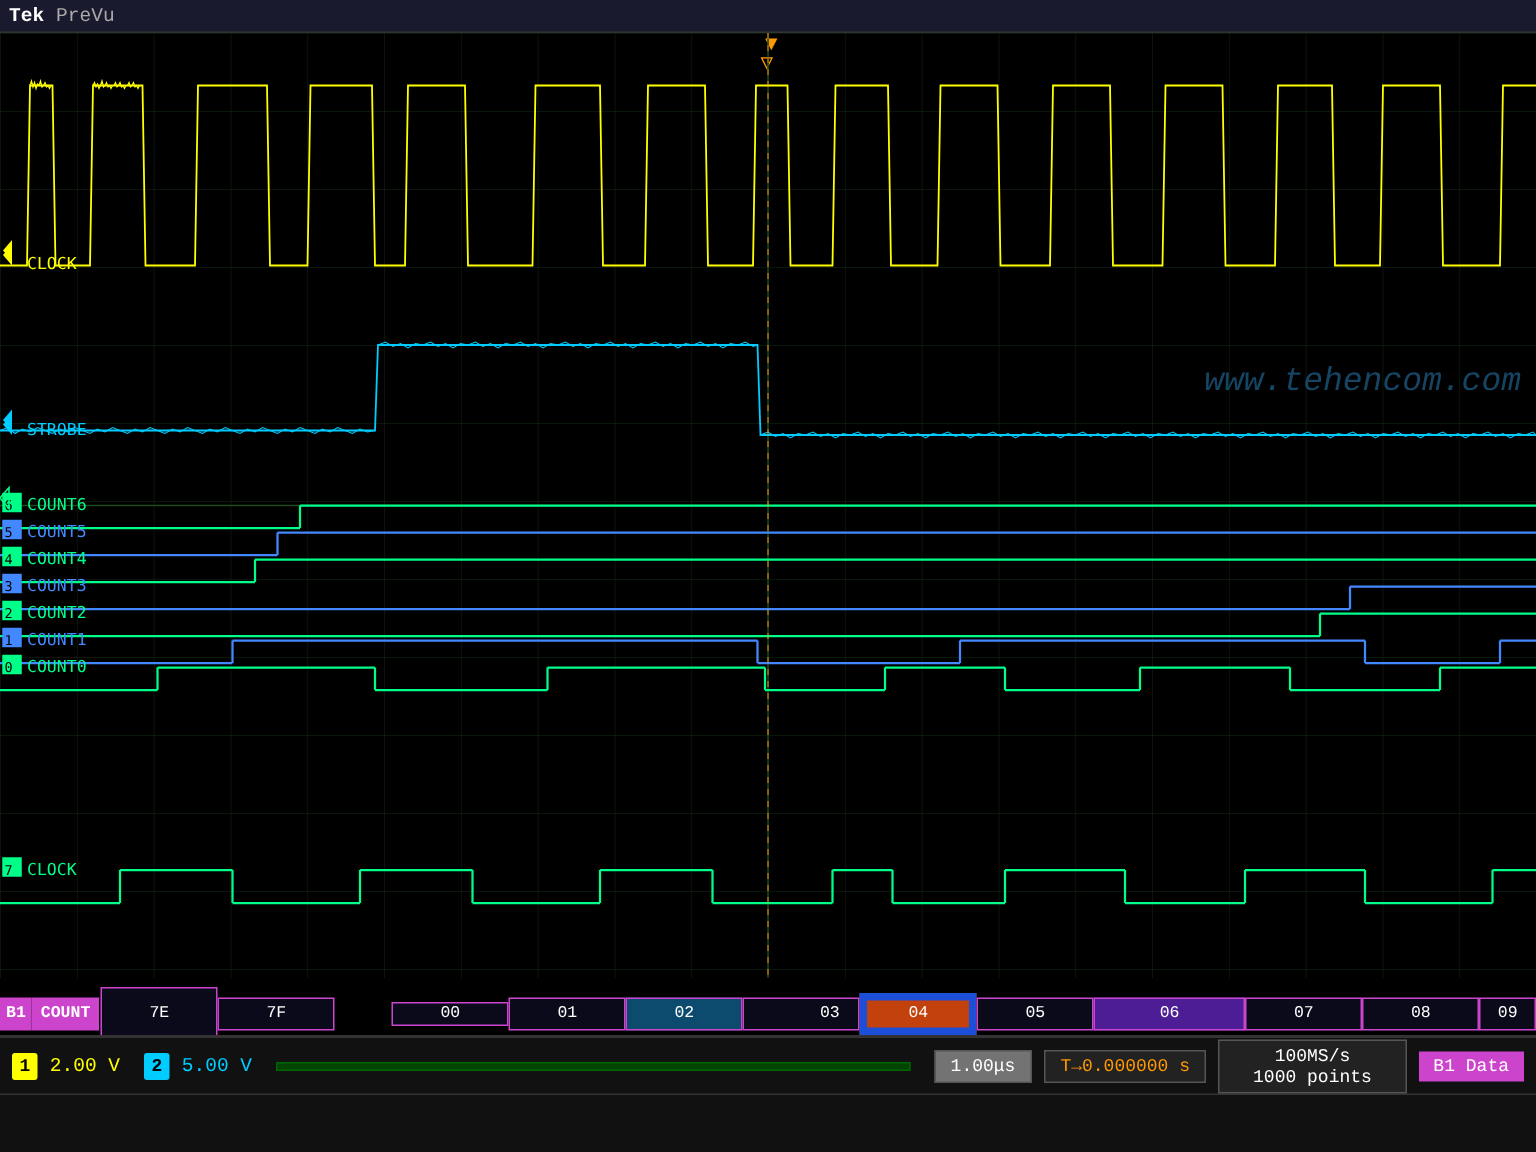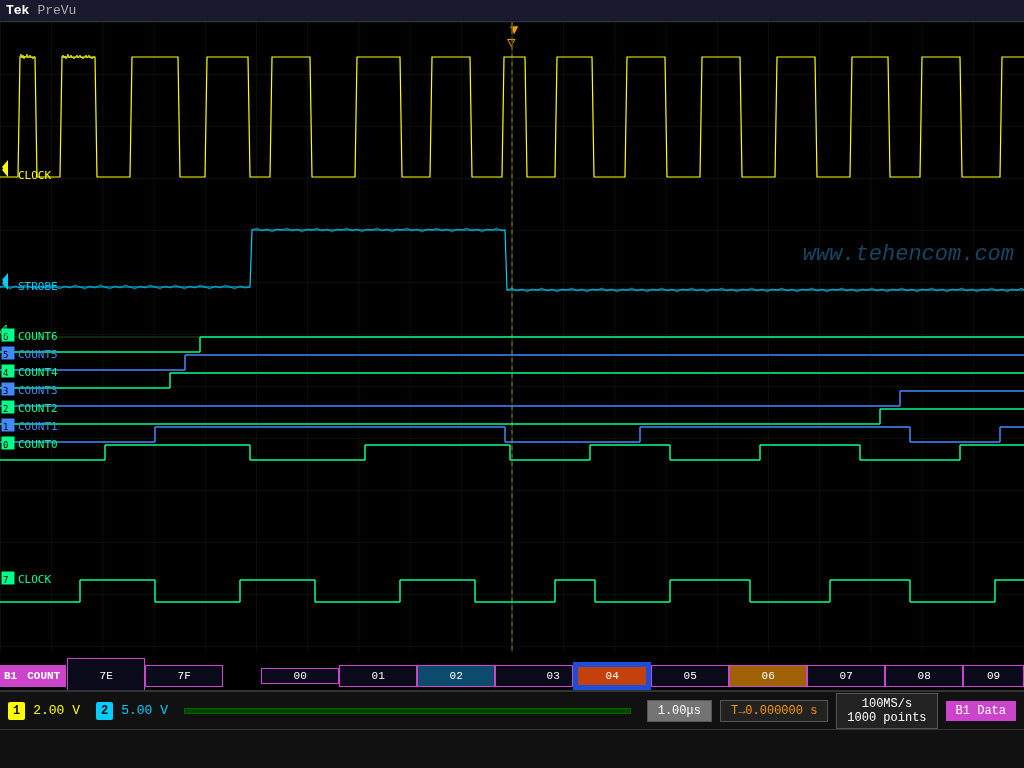--- a/index.html
+++ b/index.html
@@ -362,21 +362,21 @@
   <div style="border:1px solid #cc44cc; color:#fff; font-size:11px; width:78px; height:22px; display:flex; align-items:center; justify-content:center; background:#0a0a1a;">01</div>
 
   <div style="border:1px solid #cc44cc; color:#fff; font-size:11px; width:78px; height:22px; display:flex; align-items:center; justify-content:center; background:#0c4a6e;">02</div>
 
   <div style="border:1px solid #cc44cc; color:#fff; font-size:11px; width:78px; height:22px; display:flex; align-items:center; justify-content:center; background:#0a0a1a;padding-left:38px;">03</div>
 
   <div style="border:5px solid #1d4ed8; color:#fff; font-size:11px; width:78px; height:28px; display:flex; align-items:center; justify-content:center; background:#c2410c;">04</div>
 
   <div style="border:1px solid #cc44cc; color:#fff; font-size:11px; width:78px; height:22px; display:flex; align-items:center; justify-content:center; background:#0a0a1a;">05</div>
 
-  <div style="border:1px solid #cc44cc; color:#fff; font-size:11px; width:78px; height:22px; display:flex; align-items:center; justify-content:center; background:#a16207;">06</div>
+  <div style="border:1px solid #cc44cc; color:#fff; font-size:11px; width:101px; height:22px; display:flex; align-items:center; justify-content:center; background:#4c1d95;">06</div>
 
   <div style="border:1px solid #cc44cc; color:#fff; font-size:11px; width:78px; height:22px; display:flex; align-items:center; justify-content:center; background:#0a0a1a;">07</div>
 
   <div style="border:1px solid #cc44cc; color:#fff; font-size:11px; width:78px; height:22px; display:flex; align-items:center; justify-content:center; background:#0a0a1a;">08</div>
 
   <div style="border:1px solid #cc44cc; color:#fff; font-size:11px; flex:1; height:22px; display:flex; align-items:center; justify-content:center; background:#0a0a1a;">09</div>
 </div>
 
 <div id="status-bar" style="position:absolute; bottom:0; left:0; width:1024px; height:78px; background:#111; border-top:2px solid #333; display:flex; flex-direction:column;">
 
@@ -391,21 +391,21 @@
     <div style="flex:1; height:6px; background:#004400; border:1px solid #006600; margin:0 8px;"></div>
 
     <div style="background:#737373; border:1px solid #555; padding:3px 10px; font-size:12px; color:#fff; text-align:center;">
       <div>1.00μs</div>
     </div>
 
     <div style="background:#222; border:1px solid #555; padding:3px 10px; font-size:12px; color:#ff9900; text-align:center; white-space:nowrap;">
       <span>T→0.000000 s</span>
     </div>
 
-    <div style="background:#222; border:1px solid #555; padding:3px 10px; font-size:12px; color:#fff; text-align:center;">
+    <div style="background:#222; border:1px solid #555; padding:3px 22px; font-size:12px; color:#fff; text-align:center;">
       <div>100MS/s</div>
       <div>1000 points</div>
     </div>
 
     <div style="background:#cc44cc; color:#fff; padding:3px 10px; font-size:12px;">B1 Data</div>
   </div>
 
 
 </div>
 

